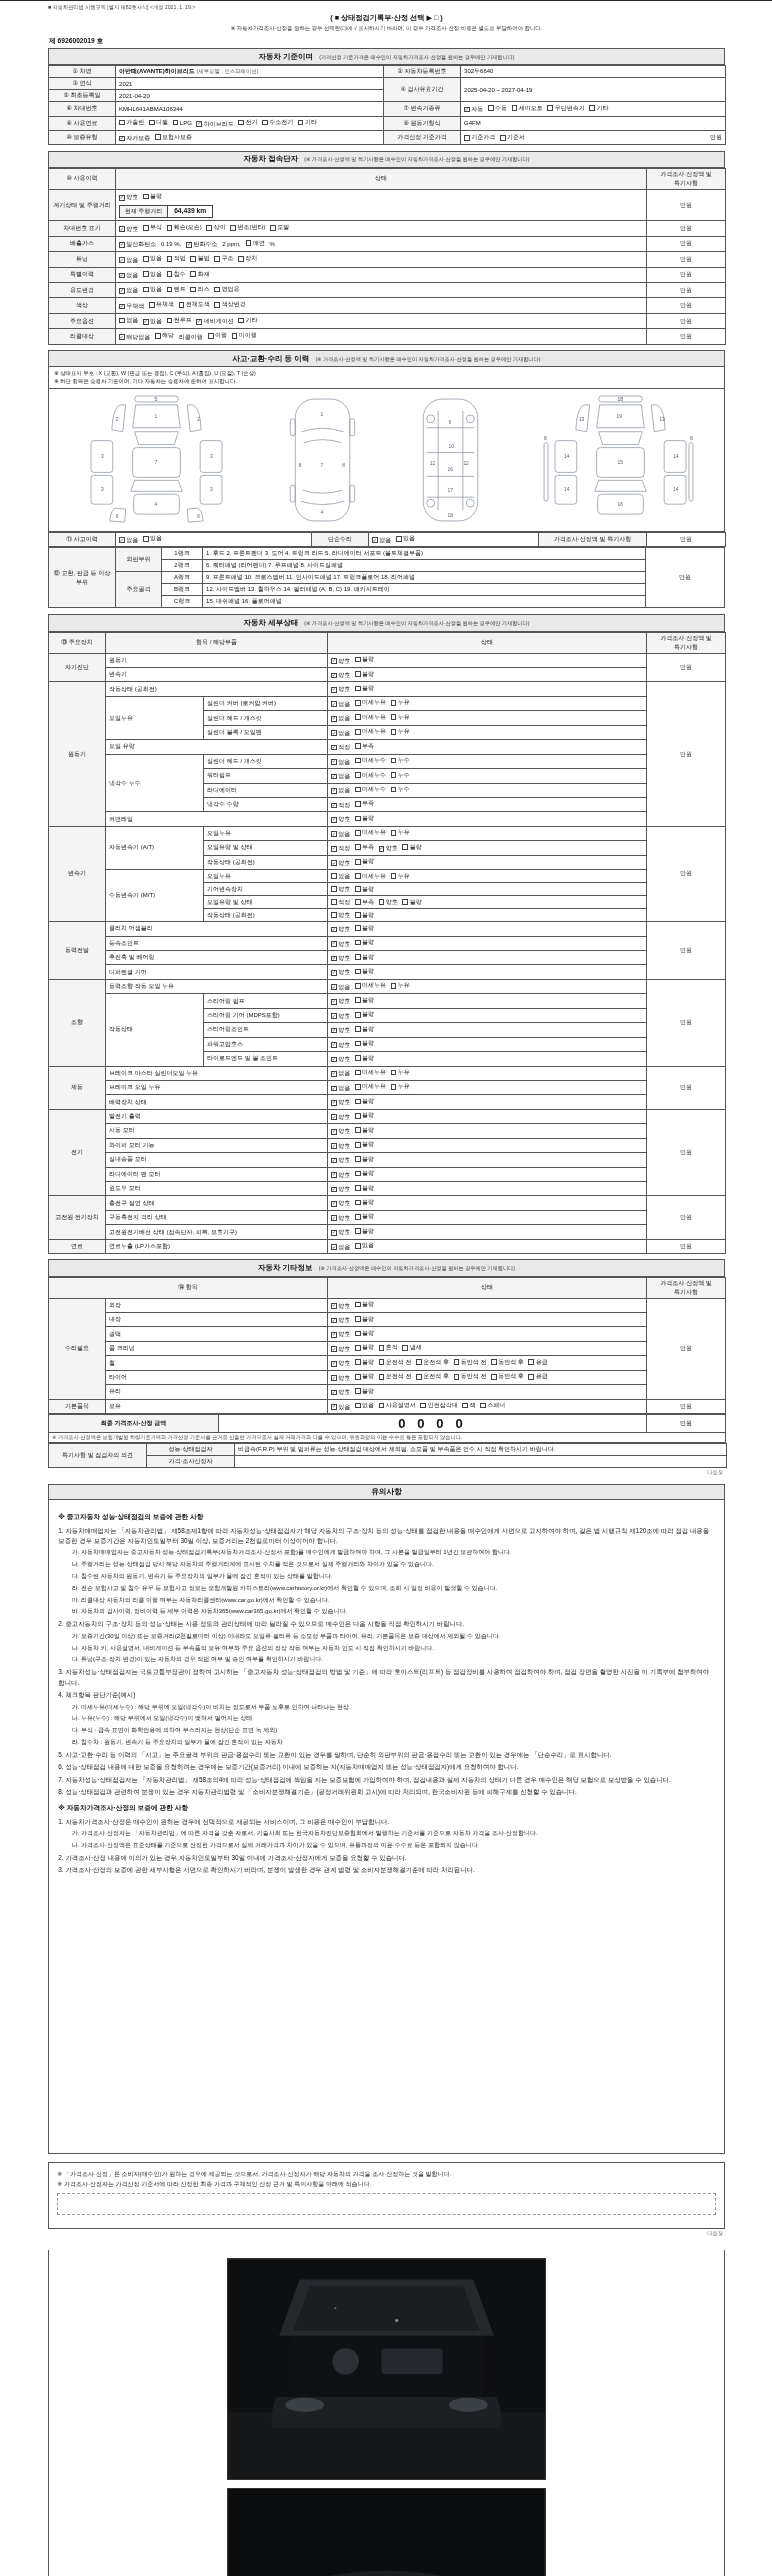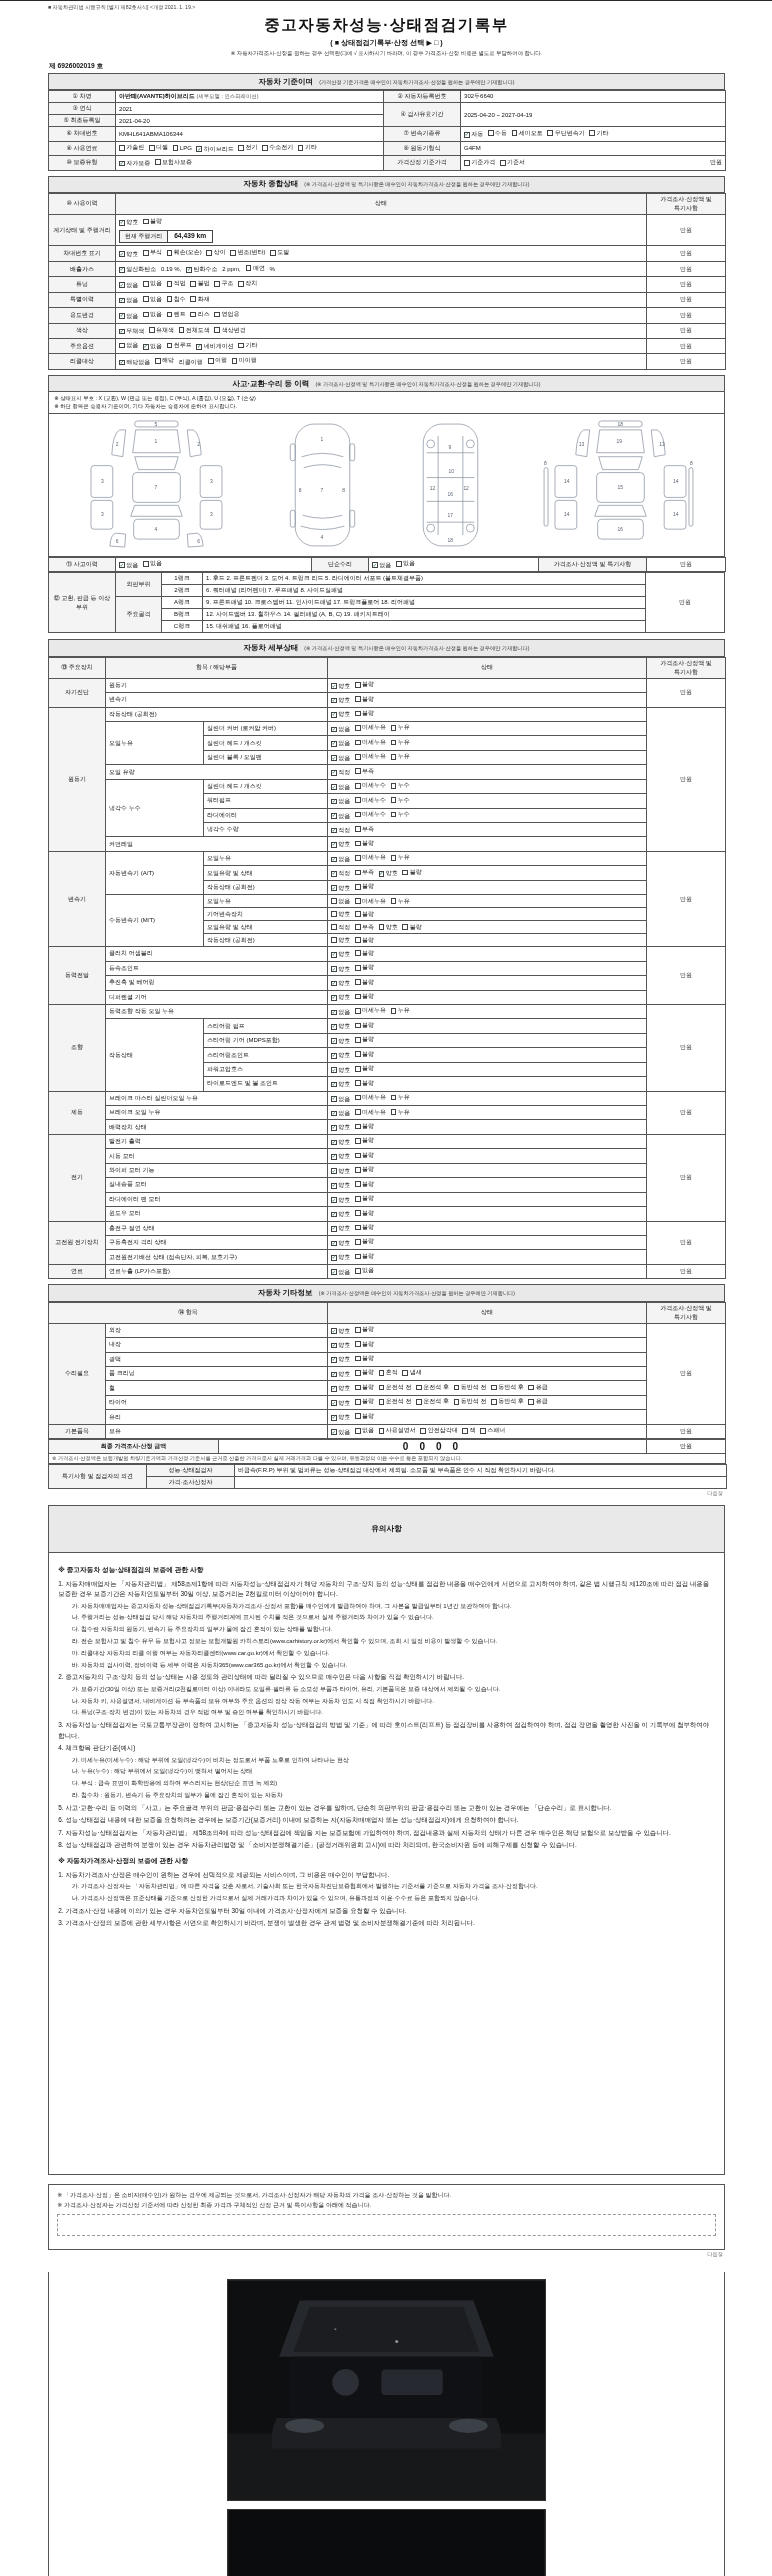--- a/index.html
+++ b/index.html
@@ -25,41 +25,40 @@
   .tk{margin-right:5.2px;font-size:6px}
   .kmbox{display:inline-flex;border:0.8px solid #444;margin:1px 5.2px 1px 0;font-size:6px;align-items:stretch}
   .kmbox .k1{padding:1px 4.6px;border-right:0.8px solid #444;background:#f4f4f4}
   .kmbox .k2{padding:1px 6.2px;font-weight:bold;font-size:6.7px}
   .ln{padding:0.5px 0}.gap10{height:5.2px}.gap12{height:6.2px}.gap14{height:7.2px}
   .boxed{border:0.5px solid #555;border-top:none}
   .legend{font-size:5.4px;color:#222;padding:2.1px 5.2px;line-height:1.5}
   .diagwrap{display:flex;justify-content:space-around;align-items:center;padding:4.1px 2.1px;background:#fff}
   .marker{text-align:right;font-size:5.2px;color:#666;padding:1px 2.1px}
   .noticebox{border:0.5px solid #555;min-height:670px}
-  .noticetitle{background:#e9e9e9;text-align:center;font-weight:bold;font-size:7.7px;padding:18px 0;border-bottom:0.5px solid #555}
+  .noticetitle{background:#e9e9e9;text-align:center;font-weight:bold;font-size:7.7px;padding:2px 0;border-bottom:0.5px solid #555}
   .noticebody{padding:6.2px 9.3px;font-size:6.4px;line-height:1.62}
   .nh{font-weight:bold;font-size:6.7px;margin:5.2px 0 3.1px}
   .ni{margin:2.1px 0}
   .ni.lv2{margin-left:13.4px;font-size:6px;color:#222}
   .opinionbox{border:0.5px solid #555;margin-top:8.2px}
   .opinionbody{padding:5.2px 8.2px 13.4px;font-size:6px;line-height:1.7;color:#222}
   .opinionarea{border:0.5px dashed #999;height:21.6px;margin-top:4.1px}
   .photosec{margin-top:12.4px}
   .photowrap{display:flex;flex-direction:column;align-items:center;gap:8.2px;padding:7.2px 0;border:0.5px solid #555;border-top:none;background:#fff}
   .photo{display:block;border:0.5px solid #333}
   .flexsb{display:flex;justify-content:space-between;align-items:center}
   svg{display:block}
 </style>
 </head>
 <body>
 
 <div class="sheet">
 
   <div class="ref">■ 자동차관리법 시행규칙 [별지 제82호서식] &lt;개정 2021. 1. 19.&gt;</div>
-  <div class="title">중고자동차성능·상태점검기록부</div>
   <div class="subtitle">( ■ 상태점검기록부·산정 선택 ▶  □ )</div>
   <div class="titlenote">※ 자동차가격조사·산정을 원하는 경우 선택란(□)에 √ 표시하시기 바라며, 이 경우 가격조사·산정 비용은 별도로 부담하여야 합니다.</div>
   <div class="docno">제 6926002019 호</div>
 
   <div class="secbar">
     <span>자동차 기준이며</span>
     <span class="secnote">(가격산정 기준가격은 매수인이 자동차가격조사·산정을 원하는 경우에만 기재합니다)</span>
   </div>
   <table style="border-top:none">
     <colgroup>
@@ -155,21 +154,21 @@
               <span>만원</span>
             </div>
       </td>
     </tr>
   </tbody>
     </table>
 
   <div class="gap10"></div>
 
   <div class="secbar">
-    <span>자동차 종합상태</span>
+    <span>자동차 접속단자</span>
     <span class="secnote">(※ 가격조사·산정액 및 특기사항은 매수인이 자동차가격조사·산정을 원하는 경우에만 기재합니다)</span>
   </div>
   <table style="border-top:none">
     <colgroup>
         <col style="width:67px">
         <col style="width:531px">
         <col style="width:79px">
       </colgroup>
     <tbody>
         <tr>
@@ -1227,21 +1226,21 @@
 
   <table>
     <colgroup>
         <col style="width:170px">
         <col style="width:428px">
         <col style="width:79px">
       </colgroup>
     <tbody>
         <tr>
       <td class="lab b">최종 가격조사·산정 금액</td>
-      <td class="c b" style="font-size:10px;letter-spacing:4.1px">0    0    0    0</td>
+      <td class="c b" style="font-size:13px;letter-spacing:4.1px">0    0    0    0</td>
       <td class="c">만원</td>
     </tr>
     <tr>
       <td colspan="3" style="font-size:5.2px;color:#444;border-top:none">※ 가격조사·산정액은 보험개발원 차량기준가액과 가격산정 기준서를 근거로 산출한 가격으로서 실제 거래가격과 다를 수 있으며, 유통과정의 이윤·수수료 등은 포함되지 않습니다.</td>
     </tr>
   </tbody>
     </table>
 
   <table>
     <colgroup>

